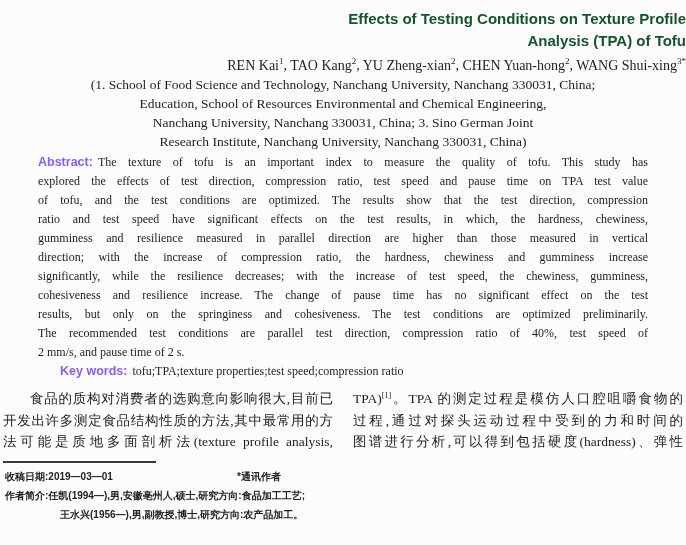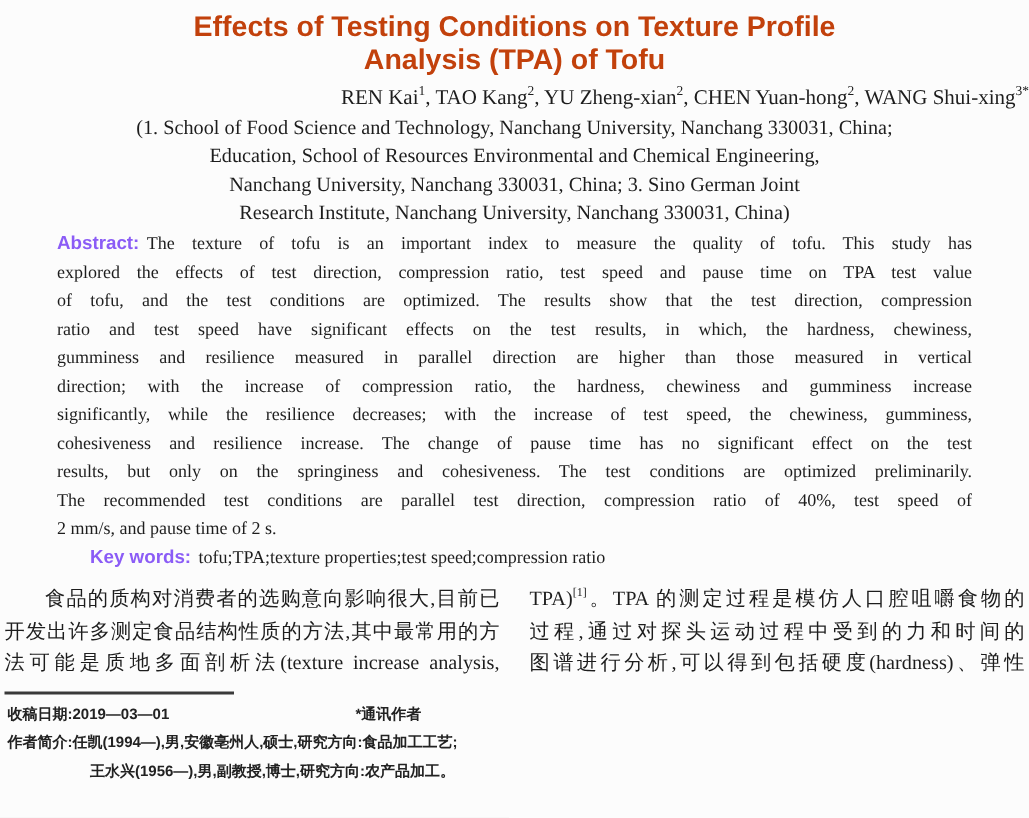--- a/index.html
+++ b/index.html
@@ -9,26 +9,26 @@
     height: 545px;
     margin: 0 auto;
     background: #fcfcfc;
     color: #1d1d1d;
     overflow: hidden;
     box-sizing: border-box;
     padding-top: 8px;
     font-family: "Liberation Serif", serif;
   }
   .title {
-    text-align: center;
+    text-align: right;
     font-family: "Liberation Sans", sans-serif;
     font-weight: bold;
-    font-size: 19px;
+    font-size: 15px;
     line-height: 22px;
-    color: #c2410c;
+    color: #14532d;
   }
   .authors {
     margin-top: 4px;
     text-align: right;
     font-size: 14px;
     line-height: 19px;
     white-space: nowrap;
   }
   .authors sup { font-size: 9px; line-height: 0; }
   .affiliations {
@@ -116,21 +116,21 @@
   </div>
 
   <div class="keywords">
     <span class="inline-label">Key words:</span><span>tofu;TPA;texture properties;test speed;compression ratio</span>
   </div>
 
   <div class="columns">
     <div class="col">
       <div class="jline indent">食品的质构对消费者的选购意向影响很大,目前已</div>
       <div class="jline">开发出许多测定食品结构性质的方法,其中最常用的方</div>
-      <div class="jline">法可能是质地多面剖析法(texture increase analysis,</div>
+      <div class="jline">法可能是质地多面剖析法(texture profile analysis,</div>
     </div>
     <div class="col">
       <div class="jline"><span>TPA)</span><sup>[1]</sup><span>。TPA 的测定过程是模仿人口腔咀嚼食物的</span></div>
       <div class="jline">过程,通过对探头运动过程中受到的力和时间的</div>
       <div class="jline">图谱进行分析,可以得到包括硬度(hardness)、弹性</div>
     </div>
   </div>
 
   <div class="footnote-rule"></div>
 

